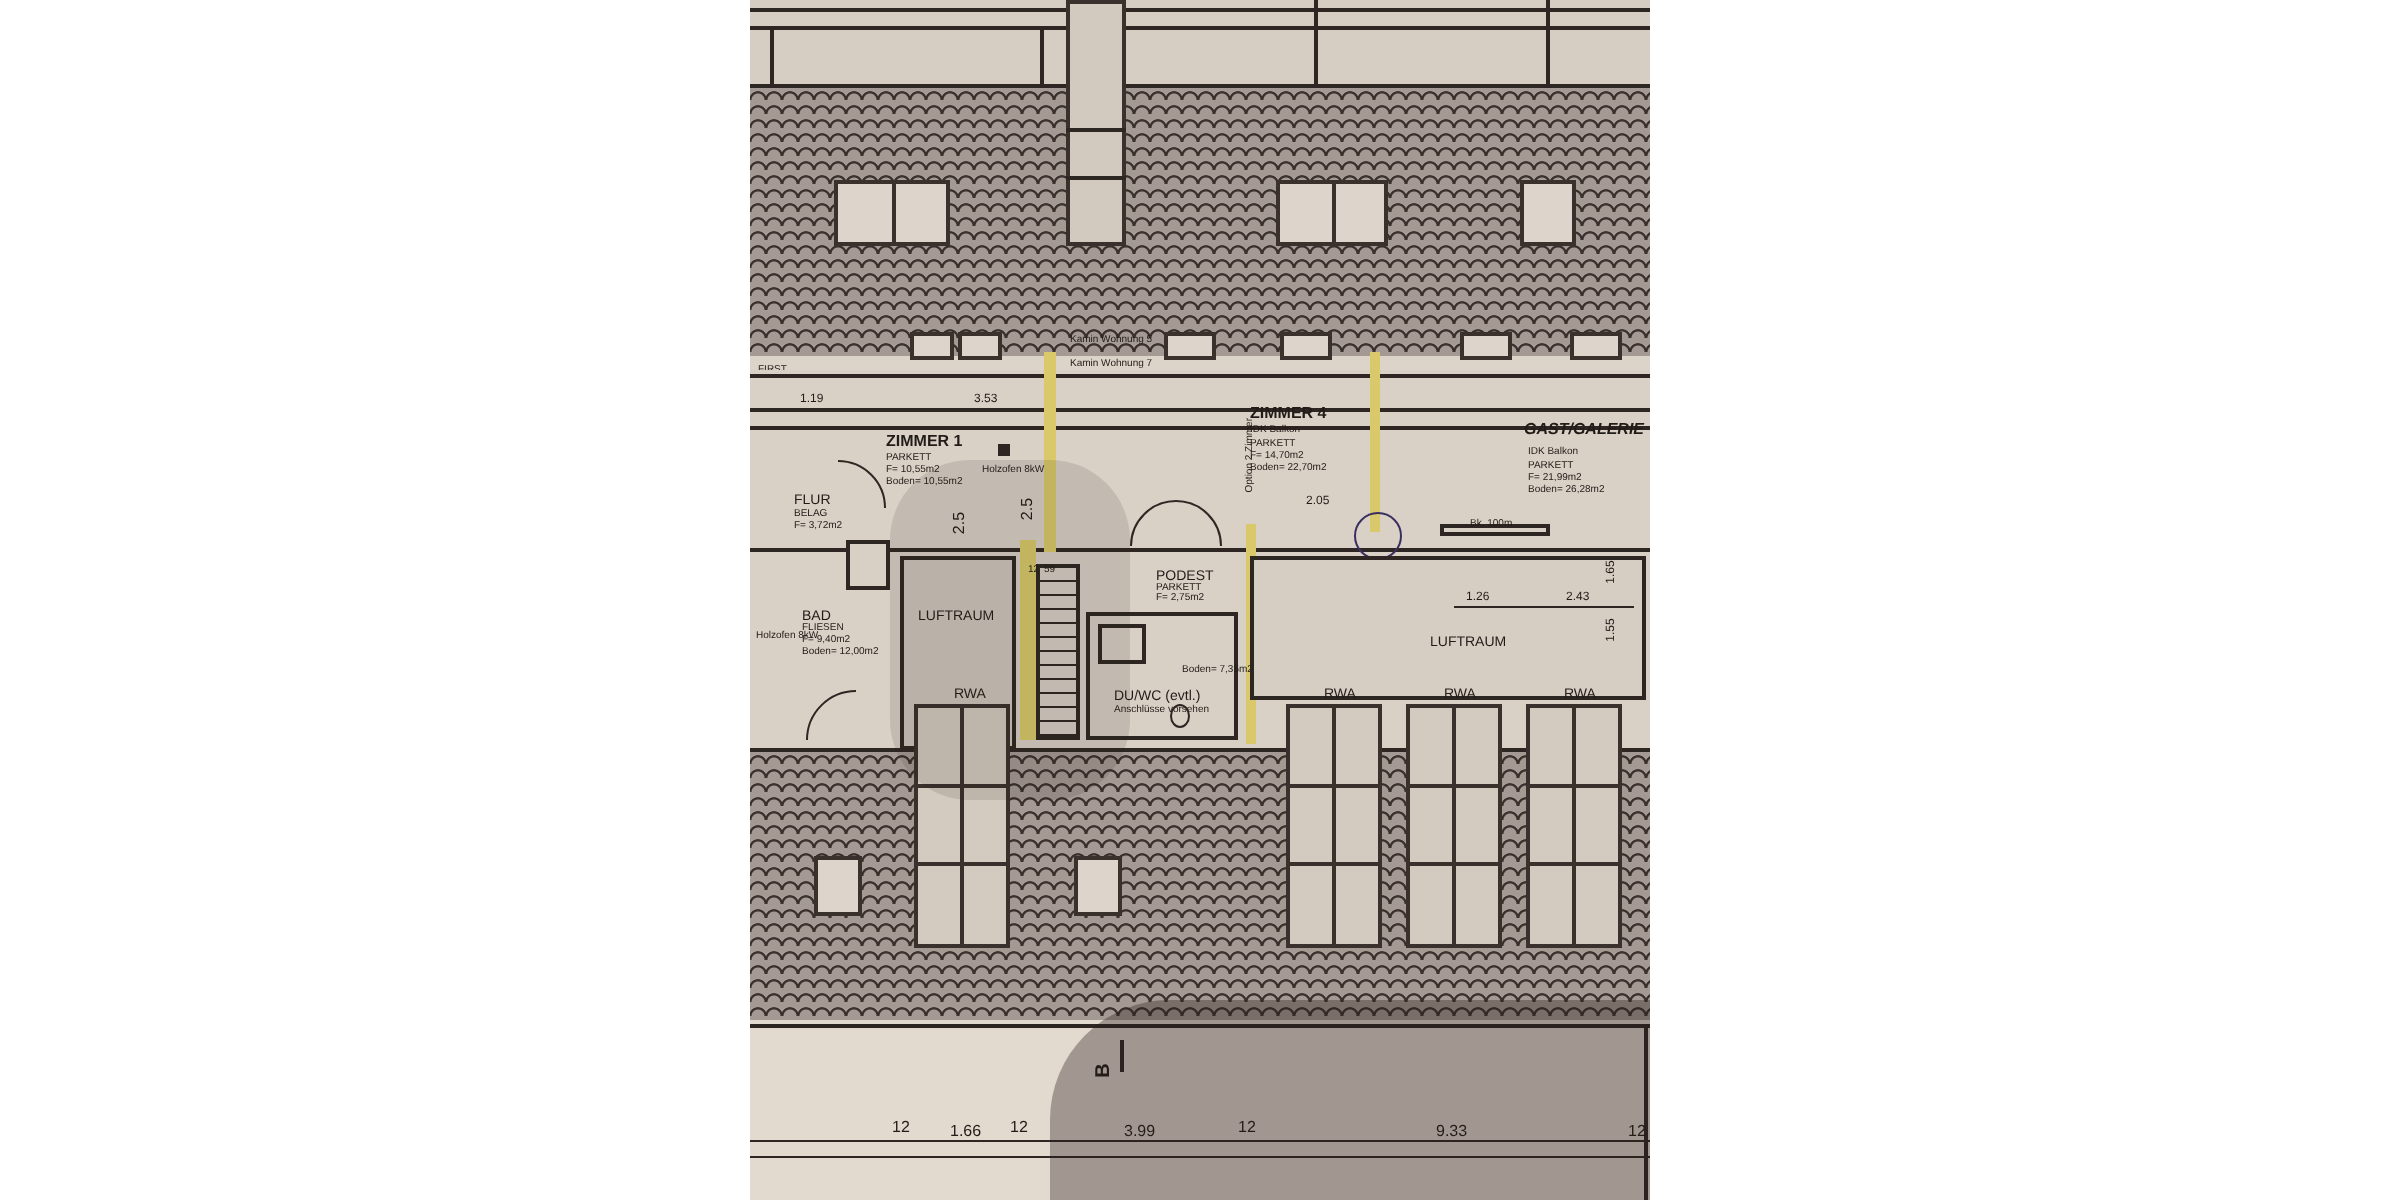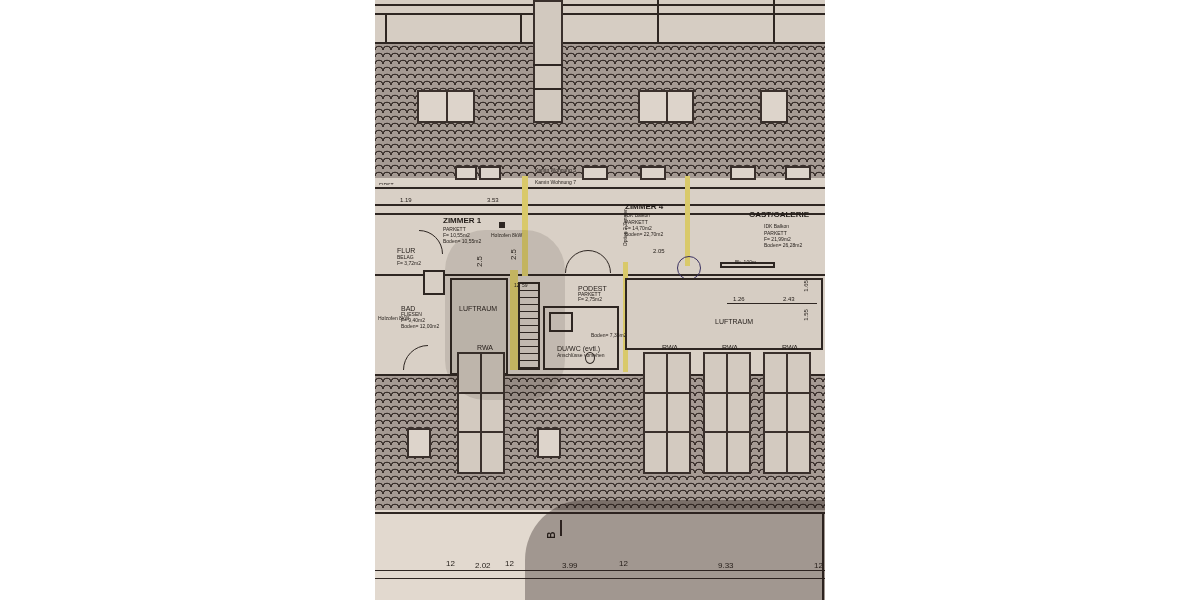--- a/index.html
+++ b/index.html
@@ -114,21 +114,21 @@
   <div class="arc" style="left:210px;top:352px;width:10px;height:12px;"></div>
   <div class="lbl small" style="left:232px;top:225px;transform:rotate(-90deg);">Option 2 Zimmer</div>
 
   <div class="lbl big" style="left:250px;top:203px;">ZIMMER 4</div>
   <div class="lbl small" style="left:250px;top:213px;">IDK Balkon</div>
   <div class="lbl small" style="left:250px;top:220px;">PARKETT</div>
   <div class="lbl small" style="left:250px;top:226px;">F= 14,70m2</div>
   <div class="lbl small" style="left:250px;top:232px;">Boden= 22,70m2</div>
   <div class="dim" style="left:278px;top:248px;font-size:6px;">2.05</div>
 
-  <div class="lbl big" style="left:374px;top:211px;">GAST/GALERIE</div>
+  <div class="lbl big" style="left:387px;top:211px;font-style:italic;">GAST/GALERIE</div>
   <div class="lbl small" style="left:389px;top:224px;">IDK Balkon</div>
   <div class="lbl small" style="left:389px;top:231px;">PARKETT</div>
   <div class="lbl small" style="left:389px;top:237px;">F= 21,99m2</div>
   <div class="lbl small" style="left:389px;top:243px;">Boden= 26,28m2</div>
   <div class="room" style="left:345px;top:262px;width:55px;height:6px;"></div>
   <div class="lbl small" style="left:360px;top:260px;">Bk. 100m</div>
 
   <div class="arc" style="left:302px;top:256px;width:24px;height:24px;border-color:#3a3060;"></div>
   <div class="lbl" style="left:304px;top:288px;">DETAIL</div>
 
@@ -159,21 +159,21 @@
   <div class="plain" style="left:0;top:510px;width:450px;height:90px;background:#e2d9cf;"></div>
   <div class="line" style="left:0;top:512px;width:450px;height:1.5px;"></div>
   <div class="line" style="left:0;top:570px;width:450px;height:1px;"></div>
   <div class="line" style="left:0;top:578px;width:450px;height:1px;"></div>
   <div class="line" style="left:447px;top:512px;width:1.5px;height:88px;"></div>
 
   <div class="line" style="left:185px;top:520px;width:1.5px;height:16px;"></div>
   <div class="lbl" style="left:174px;top:530px;font-size:10px;font-weight:bold;transform:rotate(-90deg);">B</div>
 
   <div class="dim" style="left:71px;top:559px;">12</div>
-  <div class="dim" style="left:100px;top:561px;">2.02</div>
+  <div class="dim" style="left:100px;top:561px;">1.66</div>
   <div class="dim" style="left:130px;top:559px;">12</div>
   <div class="dim" style="left:187px;top:561px;">3.99</div>
   <div class="dim" style="left:244px;top:559px;">12</div>
   <div class="dim" style="left:343px;top:561px;">9.33</div>
   <div class="dim" style="left:439px;top:561px;">12</div>
 
   <div class="shadow" style="left:150px;top:500px;width:320px;height:110px;border-radius:60px 0 0 0;"></div>
   <div class="shadow" style="left:70px;top:230px;width:120px;height:170px;background:rgba(40,30,25,0.12);border-radius:40px;"></div>
 </div>
 

